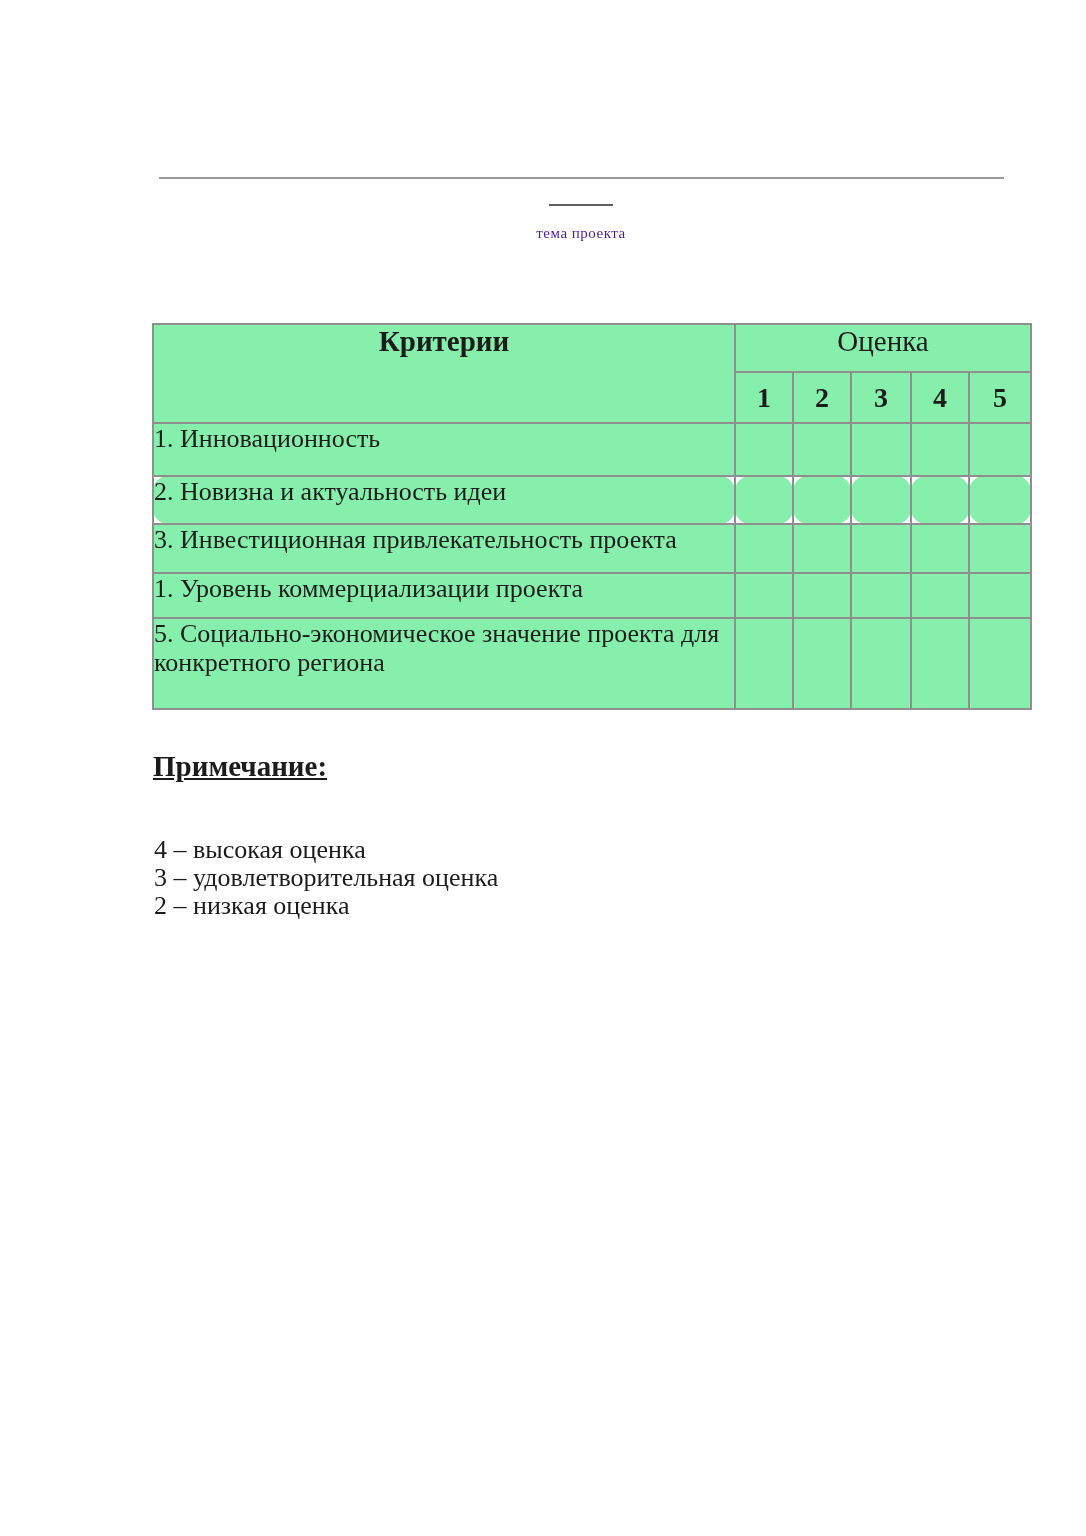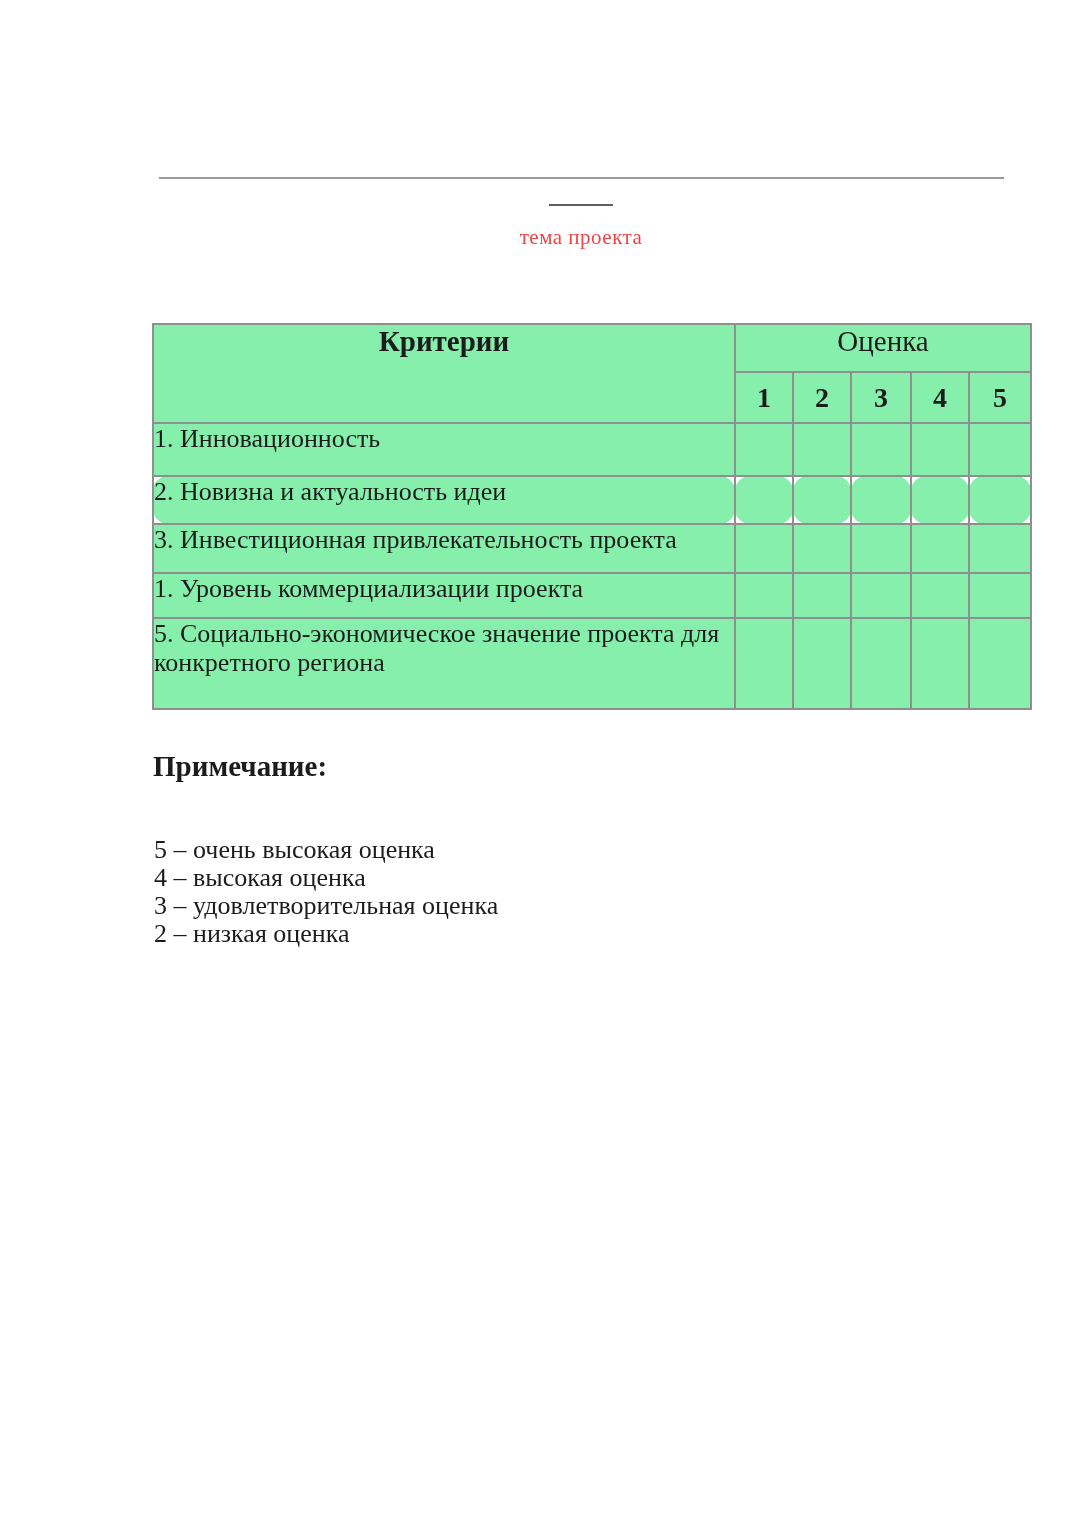--- a/index.html
+++ b/index.html
@@ -33,23 +33,23 @@
     width: 64px;
     height: 2px;
     background: #5f5f5f;
   }
   .caption {
     position: absolute;
     left: 431px;
     top: 225px;
     width: 300px;
     text-align: center;
-    font-size: 21px;
+    font-size: 15px;
     letter-spacing: 0.5px;
-    color: #ef4444;
+    color: #4c1d95;
   }
 
   
   table.eval {
     position: absolute;
     left: 152px;
     top: 323px;
     width: 878px;
     border-collapse: collapse;
     table-layout: fixed;
@@ -98,20 +98,21 @@
   tr.r4 td { height: 43px; }
   tr.r5 td { height: 89px; }
 
   
   .note-heading {
     position: absolute;
     left: 153px;
     top: 750px;
     font-size: 29px;
     font-weight: 700;
+    text-decoration: underline;
   }
   .note-list {
     position: absolute;
     left: 154px;
     top: 836px;
     font-size: 26px;
     line-height: 28px;
     list-style: none;
     margin: 0;
     padding: 0;
@@ -187,19 +188,18 @@
         <td class="cell"></td>
         <td class="cell"></td>
         <td class="cell"></td>
       </tr>
     </tbody>
   </table>
 
   <div class="note-heading">Примечание:</div>
 
   <ul class="note-list">
-    <li>5 – очень высокая оценка</li>
     <li>4 – высокая оценка</li>
     <li>3 – удовлетворительная оценка</li>
     <li>2 – низкая оценка</li>
   </ul>
 
 </div>
 
 </body></html>

